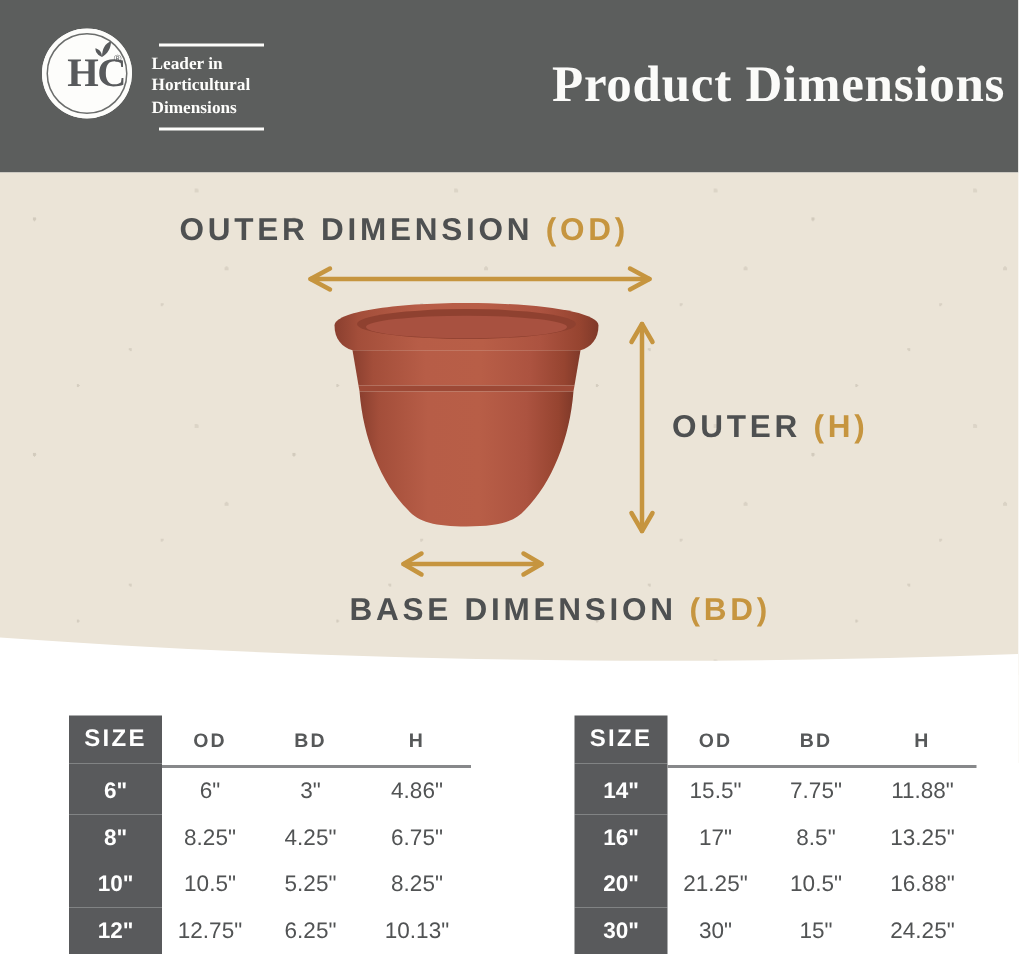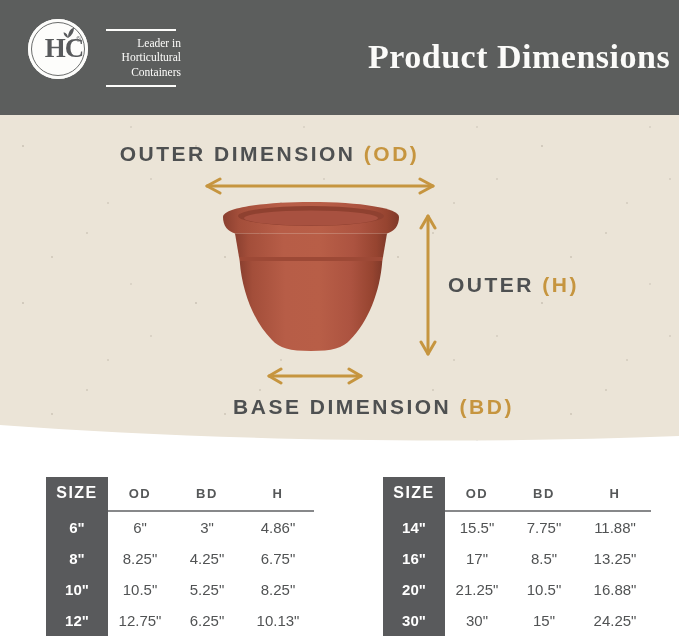--- a/index.html
+++ b/index.html
@@ -11,22 +11,22 @@
   .logo-circle{position:absolute;left:28px;top:19px;width:60px;height:60px;border-radius:50%;
                background:#fdfdfb;box-shadow:inset 0 0 0 1.5px #fdfdfb;}
   .logo-circle::after{content:"";position:absolute;left:3px;top:3px;right:3px;bottom:3px;
                border:1.5px solid #6b6d6c;border-radius:50%;}
   .logo-mono{position:absolute;left:0;top:16px;width:72px;text-align:center;
              font-family:"Liberation Serif",serif;font-size:27px;font-weight:700;
              color:#585a5c;letter-spacing:-1px;line-height:1;z-index:2;}
   .logo-reg{position:absolute;right:7px;top:17px;font-size:7px;color:#585a5c;z-index:2;
             font-family:"Liberation Sans",sans-serif;}
   .logo-leaf{position:absolute;left:33px;top:7px;z-index:2;}
-  .tagline{position:absolute;left:101px;top:29px;width:80px;text-align:right;
-           font-family:"Liberation Serif",serif;font-weight:400;font-size:11.5px;
+  .tagline{position:absolute;left:101px;top:29px;width:80px;text-align:left;
+           font-family:"Liberation Serif",serif;font-weight:700;font-size:11.5px;
            line-height:1.3;color:#fdfdfb;}
   .tagline-rule{height:1.5px;background:#fdfdfb;margin:0 5px;}
   .tagline-rule.top{margin-bottom:5px;}
   .tagline-rule.bottom{margin-top:5px;}
   .header-title{position:absolute;left:368px;top:38px;width:280px;text-align:left;
                 font-family:"Liberation Serif",serif;font-weight:700;font-size:34px;
                 color:#fbfbf9;letter-spacing:.5px;white-space:nowrap;}
 
   
   .diagram{position:absolute;left:0;top:115px;width:679px;height:335px;background:#ebe4d7;
@@ -78,21 +78,21 @@
         <path d="M7,12 C7,6.5 9,3 13,1.5 C13,6 11,9.5 7,12 Z" fill="#585a5c"></path>
         <path d="M7,12 C7,9 5.4,7 2.6,6.2 C2.6,9 4.4,11 7,12 Z" fill="#585a5c"></path>
       </svg>
       <div class="logo-mono">HC</div>
       <div class="logo-reg">®</div>
     </div>
     <div class="tagline">
       <div class="tagline-rule top"></div>
       <div>Leader in</div>
       <div>Horticultural</div>
-      <div>Containers</div>
+      <div>Dimensions</div>
       <div class="tagline-rule bottom"></div>
     </div>
     <div class="header-title">Product Dimensions</div>
   </div>
 
   <div class="diagram">
 
     <div class="dim-label od-label">
       <span>OUTER DIMENSION</span>
       <span class="dim-code">(OD)</span>

